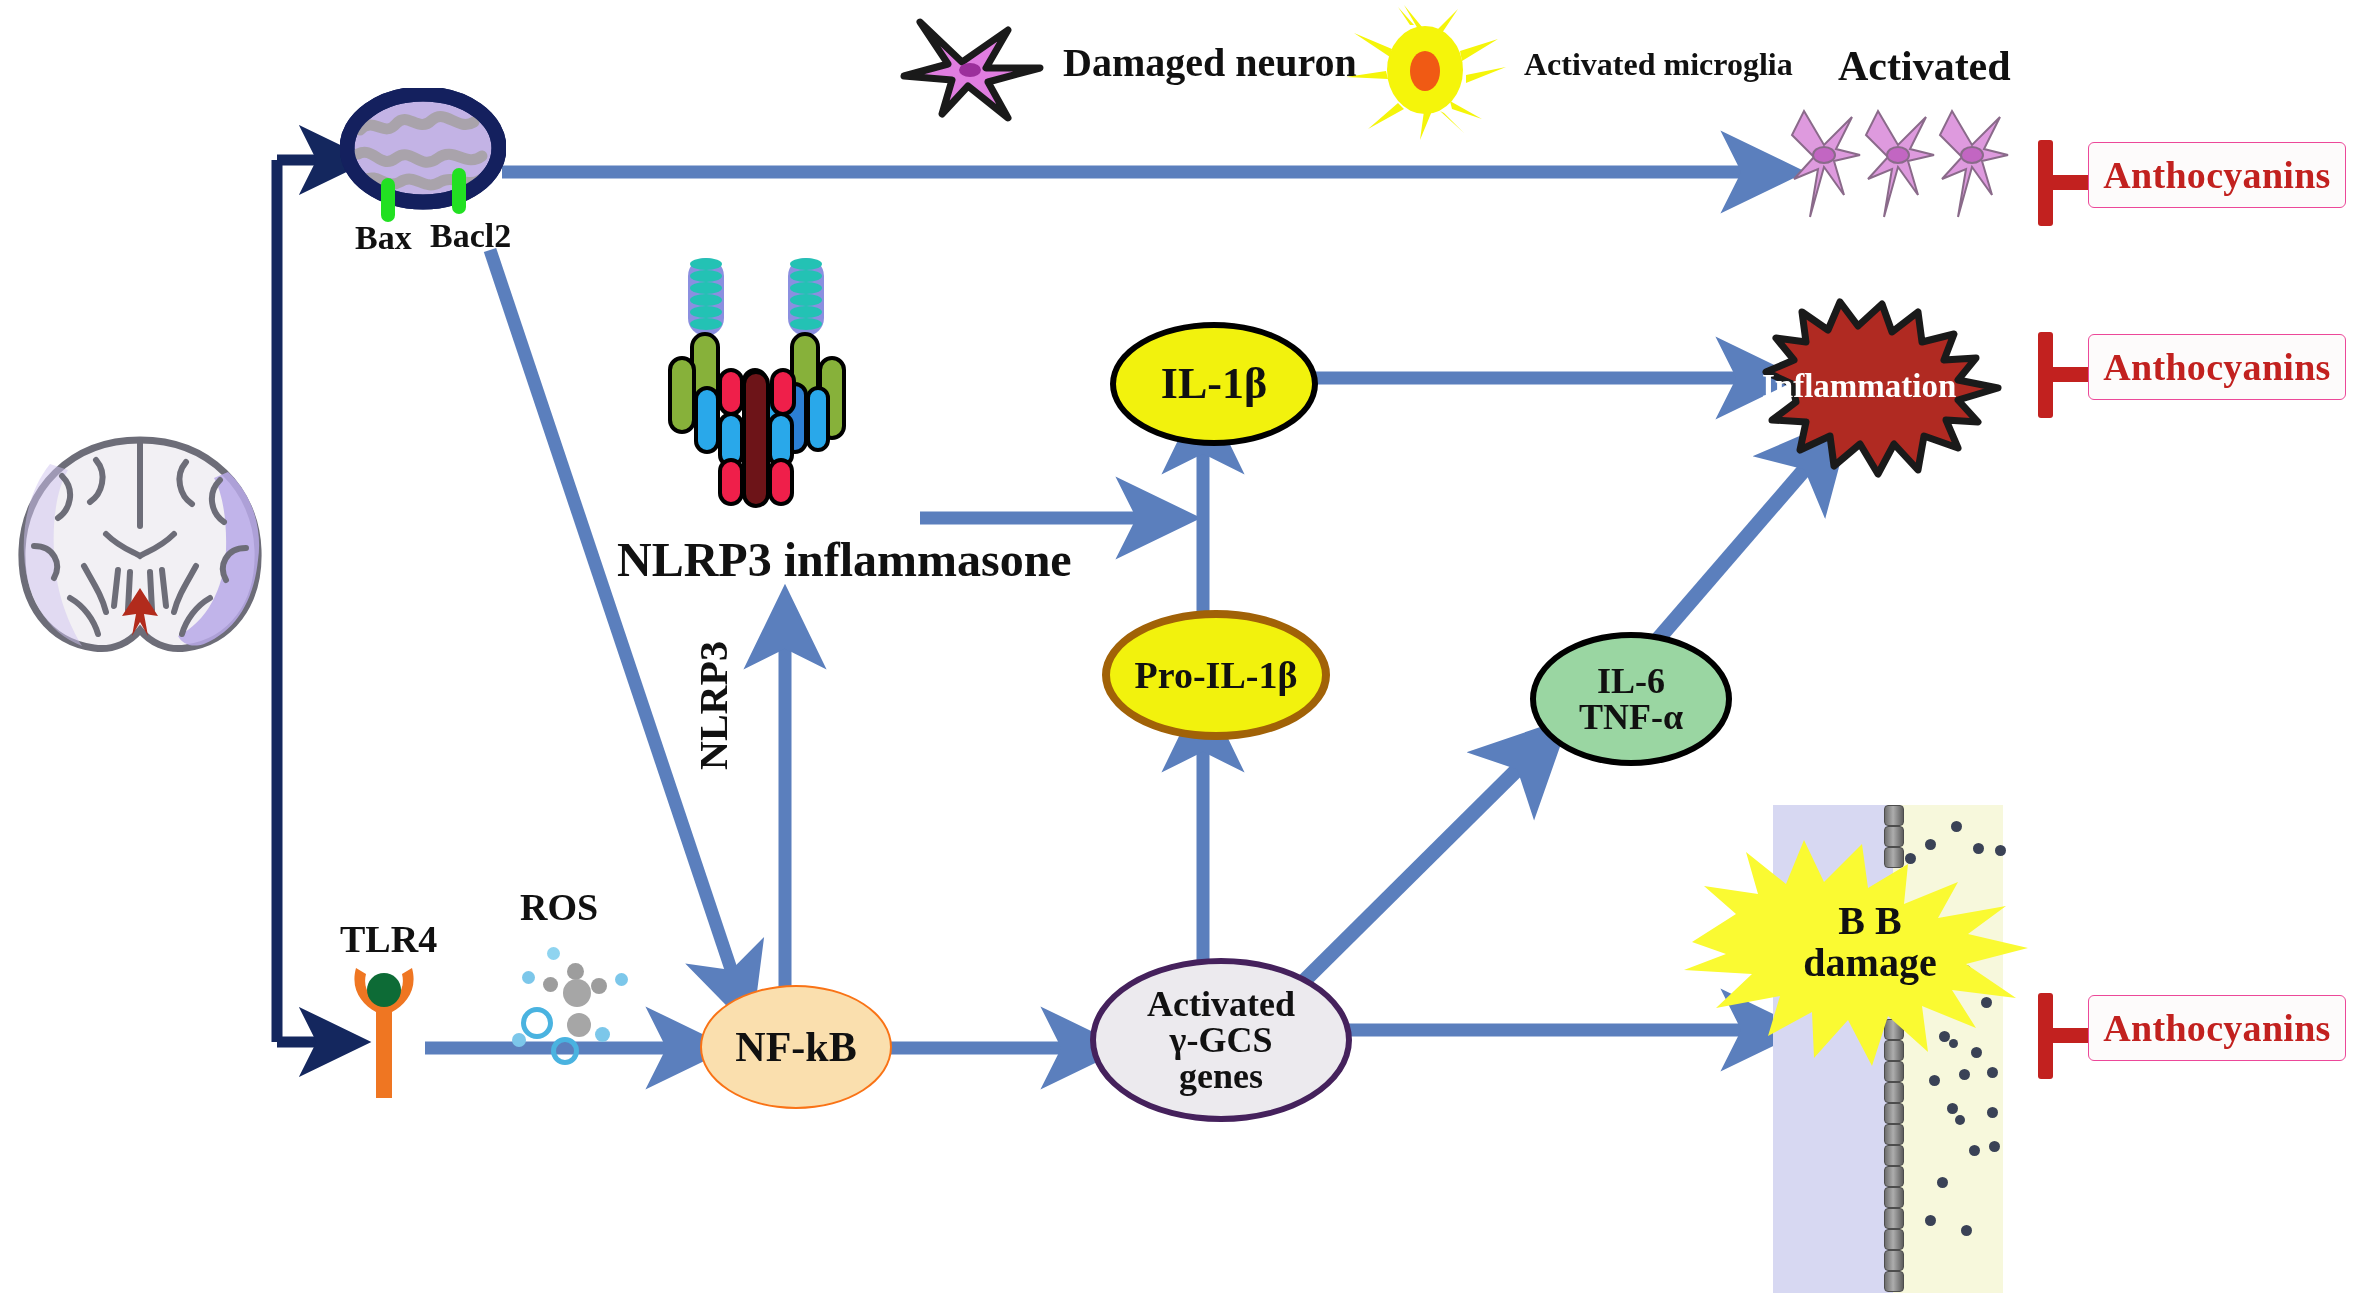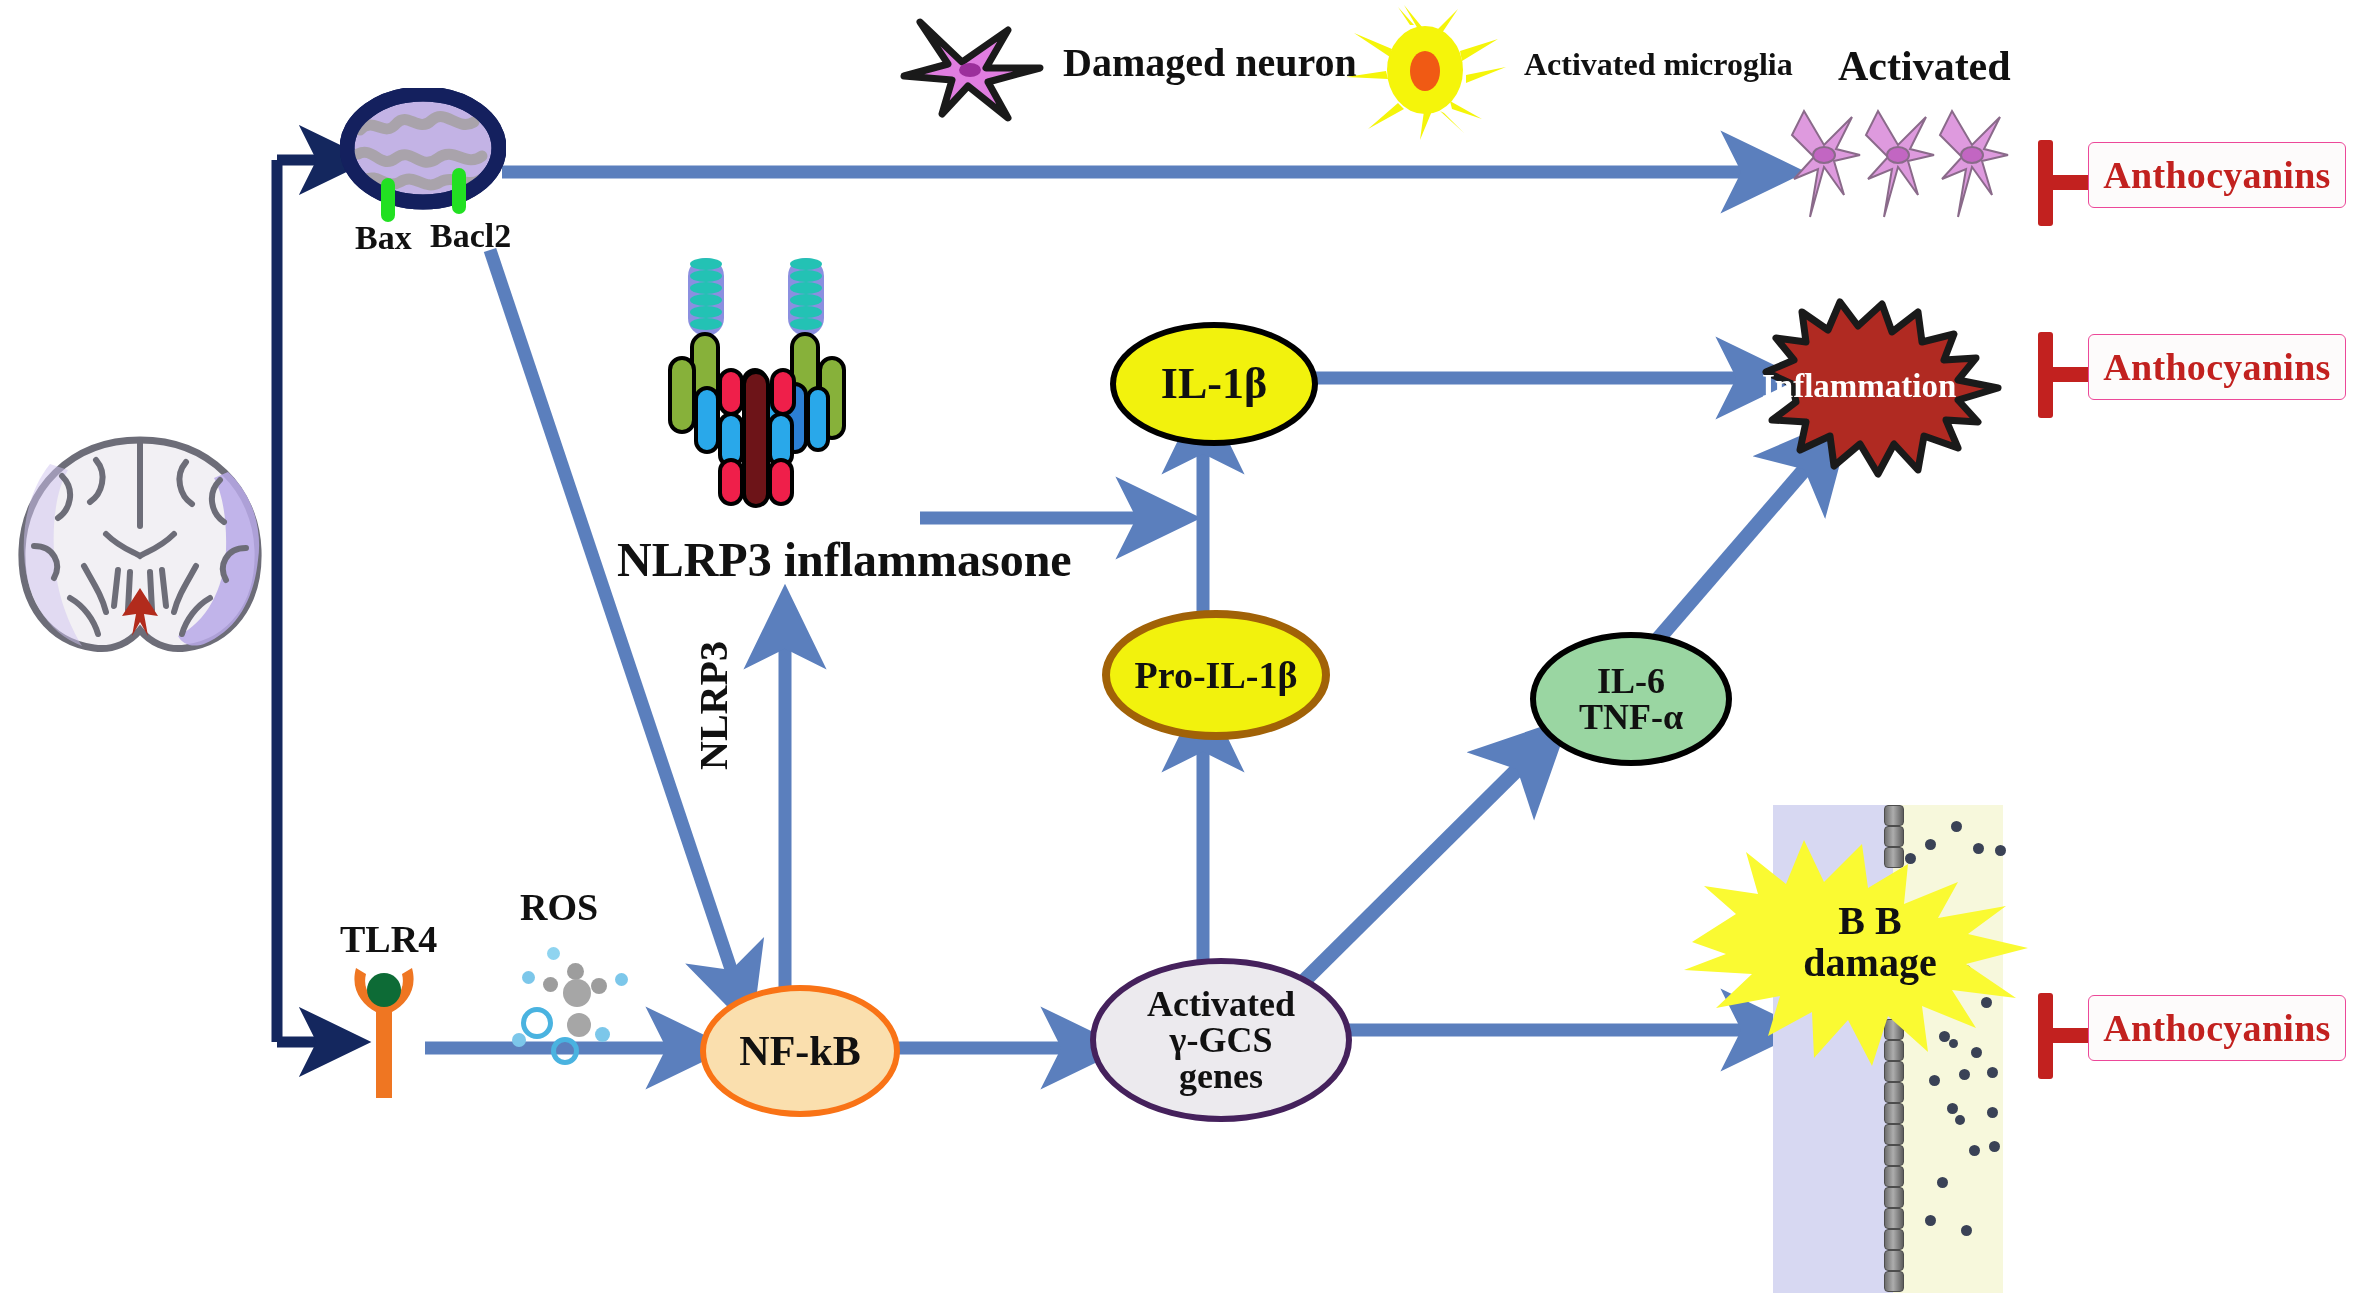--- a/index.html
+++ b/index.html
@@ -8,21 +8,21 @@
   .abs{position:absolute;}
   .lbl{color:#111;font-weight:bold;font-family:"Liberation Serif",serif;white-space:pre-line;line-height:1.05;}
   svg.layer{position:absolute;left:0;top:0;width:2362px;height:1293px;pointer-events:none;}
 
   
   .node{position:absolute;display:flex;align-items:center;justify-content:center;text-align:center;
         border-radius:50%;font-weight:bold;font-family:"Liberation Serif",serif;line-height:1.0;}
   .node-il1b{background:#f2f20d;border:6px solid #000;color:#111;}
   .node-proil1b{background:#f2f20d;border:8px solid #a16207;color:#111;}
   .node-il6{background:#9ad6a2;border:6px solid #000;color:#111;}
-  .node-nfkb{background:#fadfae;border:6px solid #f97316;color:#111;}
+  .node-nfkb{background:#fadfae;border:2px solid #f97316;color:#111;}
   .node-gcs{background:#eceaee;border:6px solid #45215c;color:#111;}
 
   
   .anthoBox{position:absolute;display:flex;align-items:center;justify-content:center;
             background:#fdfbfb;border:1px solid #ec4899;border-radius:6px;
             color:#c2211f;font-weight:bold;font-family:"Liberation Serif",serif;
             letter-spacing:.3px;}
   .inhibBar{position:absolute;background:#c2211f;border-radius:3px;}
   .inhibStem{position:absolute;background:#c2211f;}
 

